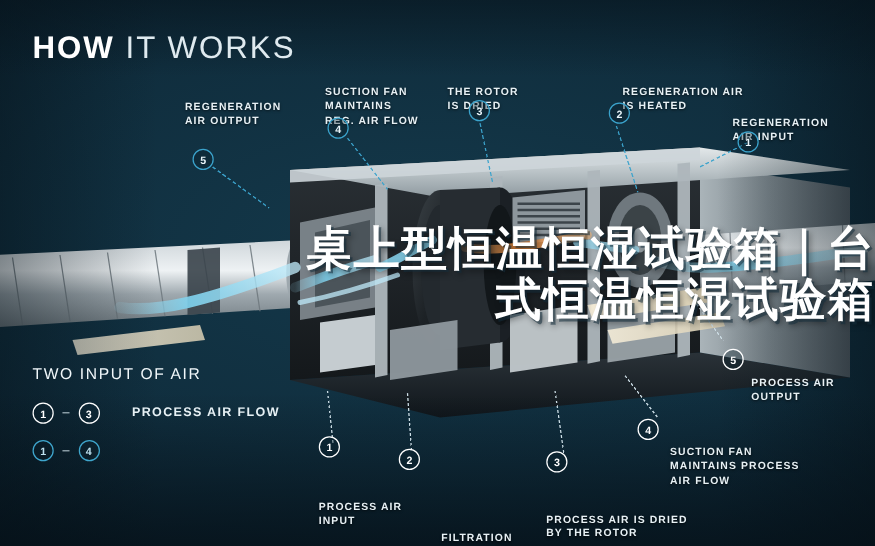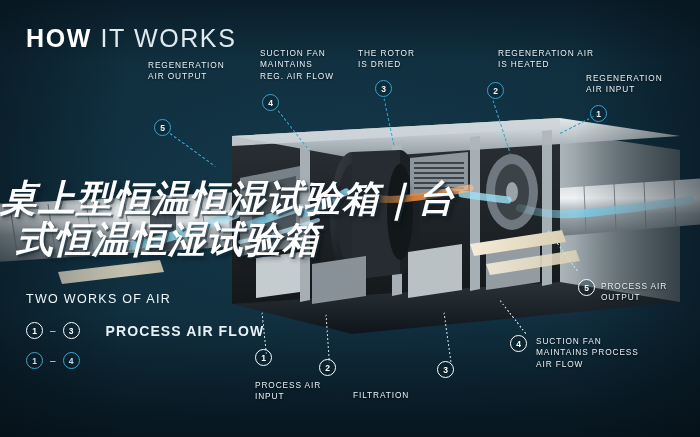--- a/index.html
+++ b/index.html
@@ -26,25 +26,26 @@
     position:absolute;left:26px;top:24px;
     font-size:25px;letter-spacing:1.6px;color:#eef5f8;
     white-space:nowrap;
   }
   .how-title .strong{font-weight:700;color:#ffffff;}
   .how-title .light{font-weight:300;color:#dfeaef;}
 
   
   .callout{
     position:absolute;
-    color:#e8f1f5;font-size:8.3px;font-weight:400;
+    color:#e8f1f5;font-size:8.3px;font-weight:700;
     letter-spacing:.9px;line-height:1.38;
     text-transform:uppercase;
     text-shadow:0 1px 2px rgba(0,0,0,.65);
     white-space:pre-line;
+    margin-top:20px;
   }
 
   
   .marker{
     position:absolute;width:17px;height:17px;border-radius:50%;
     display:flex;align-items:center;justify-content:center;
     font-size:8.5px;font-weight:700;color:#fff;
     box-sizing:border-box;
     background:rgba(10,32,44,.35);
   }
@@ -57,46 +58,45 @@
   .leader.white{background:repeating-linear-gradient(to right,#cfe0e8 0 2px,rgba(207,224,232,0) 2px 4px);}
 
   
   .legend-title{
     position:absolute;left:26px;top:292px;
     font-size:12.5px;letter-spacing:1.3px;font-weight:400;color:#f0f7fa;
   }
   .legend-row{position:absolute;left:26px;display:flex;align-items:center;gap:6px;}
   .legend-row .dash{color:#cfe0e8;font-size:10px;margin:0 1px;}
   .legend-row .legend-text{
-    font-size:14px;font-weight:700;letter-spacing:1.1px;color:#e7f1f5;
+    font-size:10px;font-weight:700;letter-spacing:1.1px;color:#e7f1f5;
     margin-left:8px;text-transform:uppercase;white-space:nowrap;padding-left:12px;
   }
   .legend-circ{
     width:17px;height:17px;border-radius:50%;
     display:flex;align-items:center;justify-content:center;
     font-size:8.5px;font-weight:700;box-sizing:border-box;
   }
   .legend-circ.white{border:1.3px solid #ffffff;color:#ffffff;}
   .legend-circ.blue{border:1.3px solid #3fa6cd;color:#bfe2f1;}
 
   
   #machine{position:absolute;left:0;top:96px;width:700px;height:250px;}
 
   
   .cn-overlay{
     position:absolute;left:0;top:178px;width:700px;
-    text-align:left;line-height:1.12;
+    text-align:right;line-height:1.12;
     font-family:"DejaVu Sans","Liberation Sans",sans-serif;
     font-weight:700;font-size:37px;color:#ffffff;
     letter-spacing:1px;
     text-shadow:
       2px 2px 0 rgba(20,45,60,.55),
       3px 3px 5px rgba(0,0,0,.45);
     pointer-events:none;
-    font-style:italic;
   }
   .cn-line2{display:block;margin-left:16px;}
 </style>
 </head>
 <body>
 
 <div id="stage">
 
   <svg id="machine" viewBox="0 0 700 250">
     <defs>
@@ -285,29 +285,31 @@
   <div class="marker white" style="left:578px;top:279px;">5</div>
   <div class="callout" style="left:601px;top:281px;">PROCESS AIR
 OUTPUT</div>
 
   <div class="marker white" style="left:510px;top:335px;">4</div>
   <div class="callout" style="left:536px;top:336px;">SUCTION FAN
 MAINTAINS PROCESS
 AIR FLOW</div>
 
   <div class="marker white" style="left:437px;top:361px;">3</div>
+  <div class="callout" style="left:437px;top:390px;">PROCESS AIR IS DRIED
+BY THE ROTOR</div>
 
   <div class="marker white" style="left:319px;top:359px;">2</div>
-  <div class="callout" style="left:353px;top:390px;">FILTRATION</div>
+  <div class="callout" style="left:353px;top:405px;">FILTRATION</div>
 
   <div class="marker white" style="left:255px;top:349px;">1</div>
   <div class="callout" style="left:255px;top:380px;">PROCESS AIR
 INPUT</div>
 
-  <div class="legend-title">TWO WORKS OF AIR</div>
+  <div class="legend-title">TWO INPUT OF AIR</div>
 
   <div class="legend-row" style="top:322px;">
     <span class="legend-circ white">1</span>
     <span class="dash">–</span>
     <span class="legend-circ white">3</span>
     <span class="legend-text">PROCESS AIR FLOW</span>
   </div>
 
   <div class="legend-row" style="top:352px;">
     <span class="legend-circ blue">1</span>

